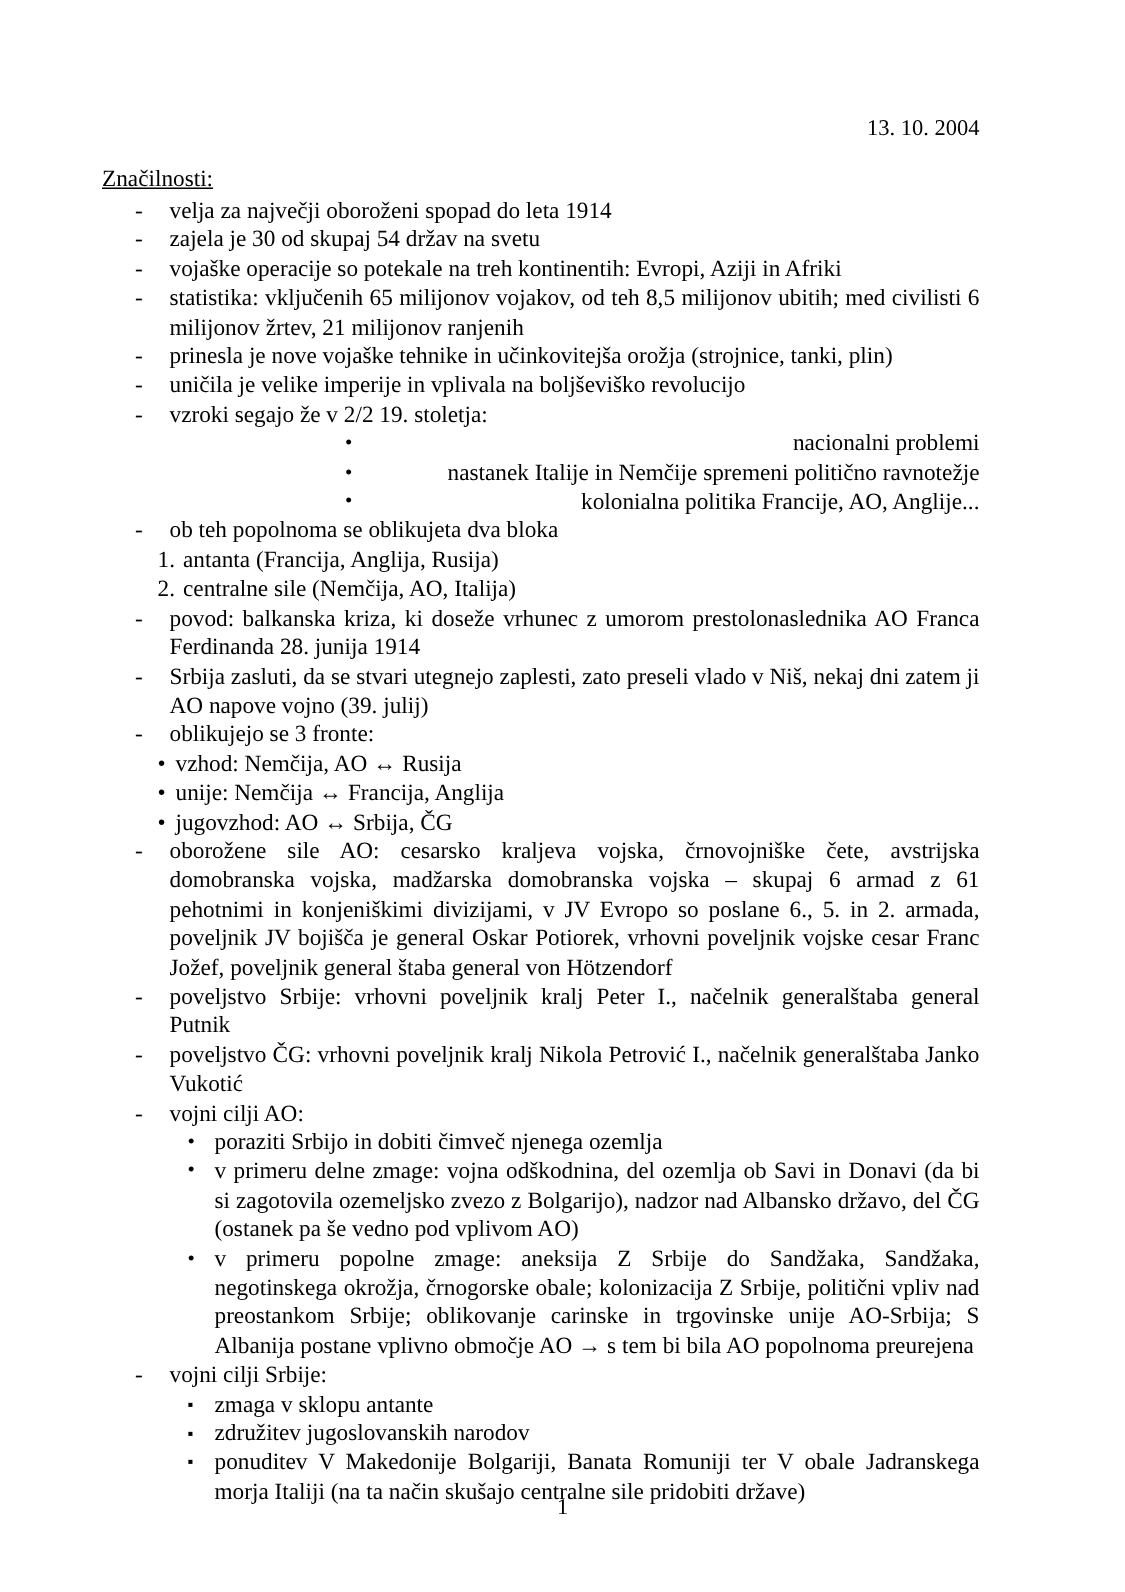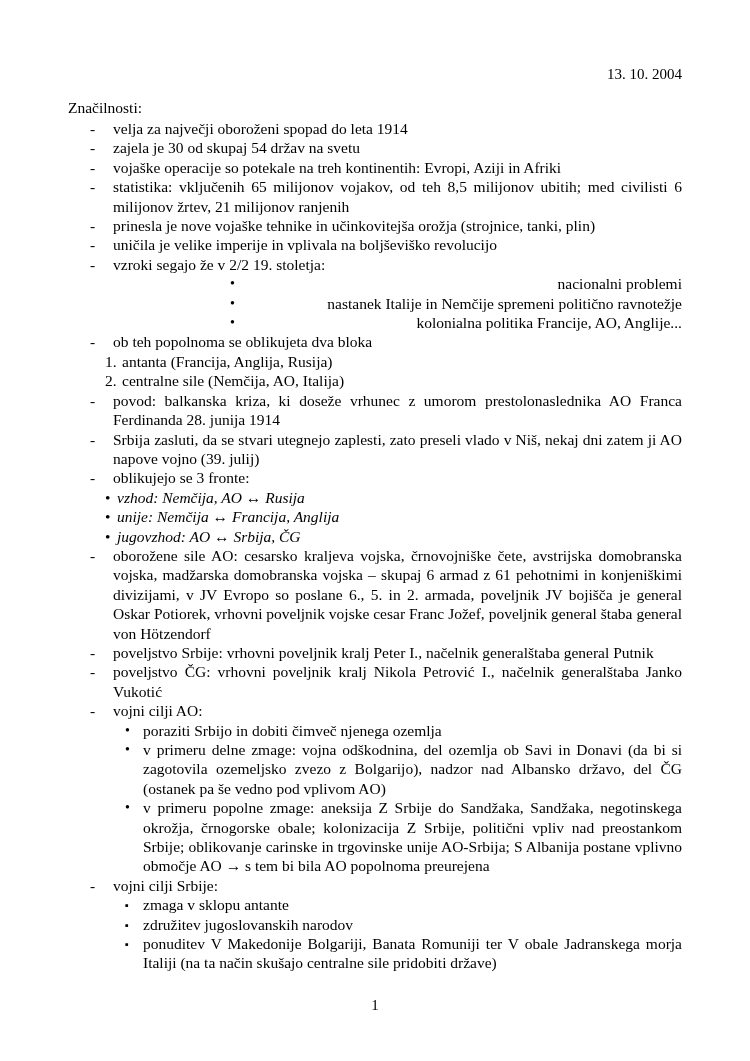--- a/index.html
+++ b/index.html
@@ -6,23 +6,23 @@
   body {
     width: 750px; height: 1061px;
     background: #ffffff;
     color: #000000;
     font-family: "Liberation Serif", "DejaVu Serif", serif;
     position: relative;
     overflow: hidden;
   }
   .page {
     position: absolute;
-    left: 0; top: 4px;
+    left: 0; top: 16px;
     width: 750px; height: 777px;
-    padding: 62px 68px 0 68px;
+    padding: 62px 97px 0 68px;
     box-sizing: border-box;
   }
   .date {
     text-align: right;
     font-size: 15px;
     line-height: 16px;
   }
   .title {
     text-align: center;
     font-weight: bold;
@@ -36,38 +36,39 @@
     font-weight: bold;
     font-size: 18px;
     line-height: 20px;
     margin-top: 36px;
     letter-spacing: 0.4px;
   }
   .heading {
     font-size: 15.5px;
     line-height: 19px;
     margin-top: 16px;
+    text-decoration: underline;
   }
   .doc-list {
     margin-top: 2px;
     font-size: 15.5px;
     line-height: 19.4px;
   }
   .li { position: relative; }
   .li .mk { position: absolute; top: 0; }
   .li .tx { text-align: justify; }
 
   .li-dash .mk { left: 22px; }
   .li-dash .tx { padding-left: 45px; }
 
   .li-num .mk { left: 37px; }
   .li-num .tx { padding-left: 54px; }
 
   .li-fr .mk { left: 37px; }
-  .li-fr .tx { padding-left: 49px; text-align: left; font-style: italic; }
+  .li-fr .tx { padding-left: 49px; text-align: left; }
 
   .li-mid .mk { left: 57px; font-size: 14px; }
   .li-mid .tx { padding-left: 75px; }
 
   .li-ctr .mk { left: 162px; font-size: 14px; }
   .li-ctr .tx { padding-left: 182px; text-align: right; }
 
   .li-sq .mk { left: 57px; font-size: 11px; top: 1px; }
   .li-sq .tx { padding-left: 75px; }
 

